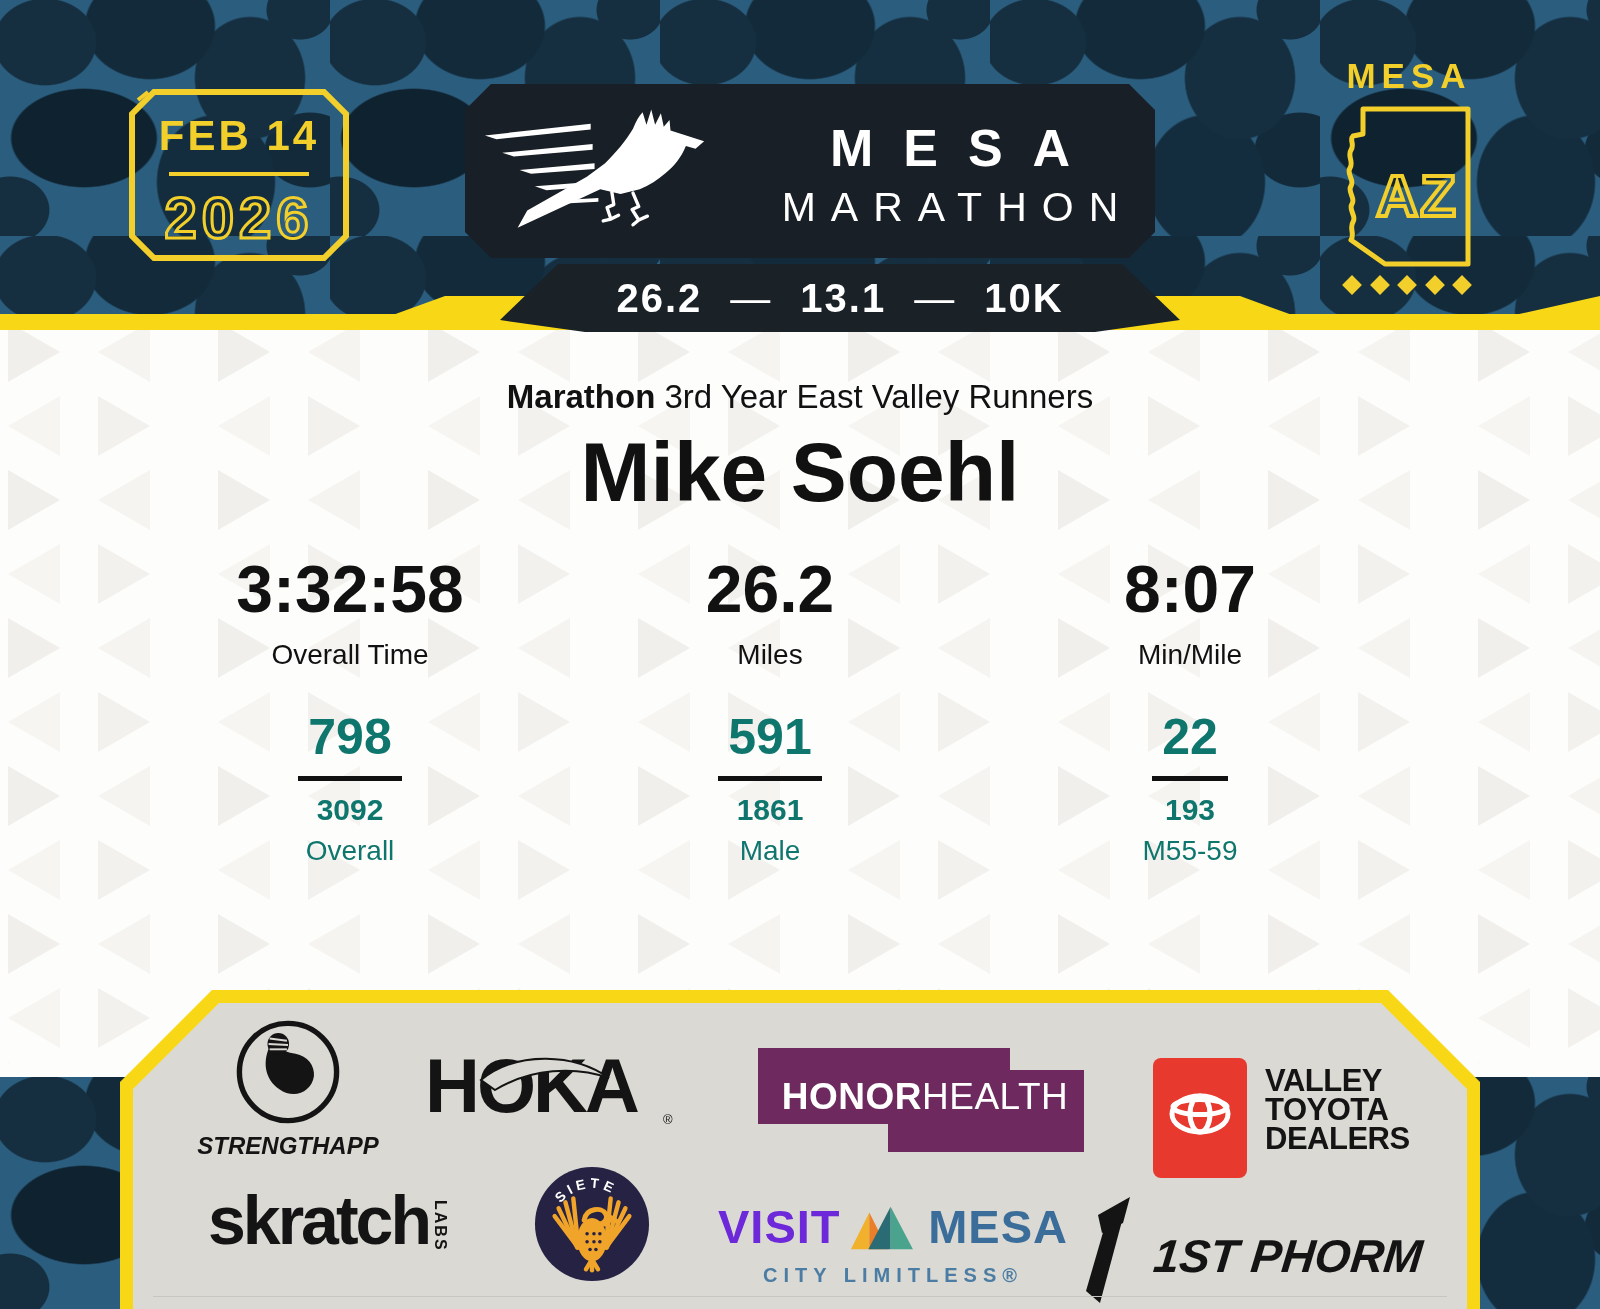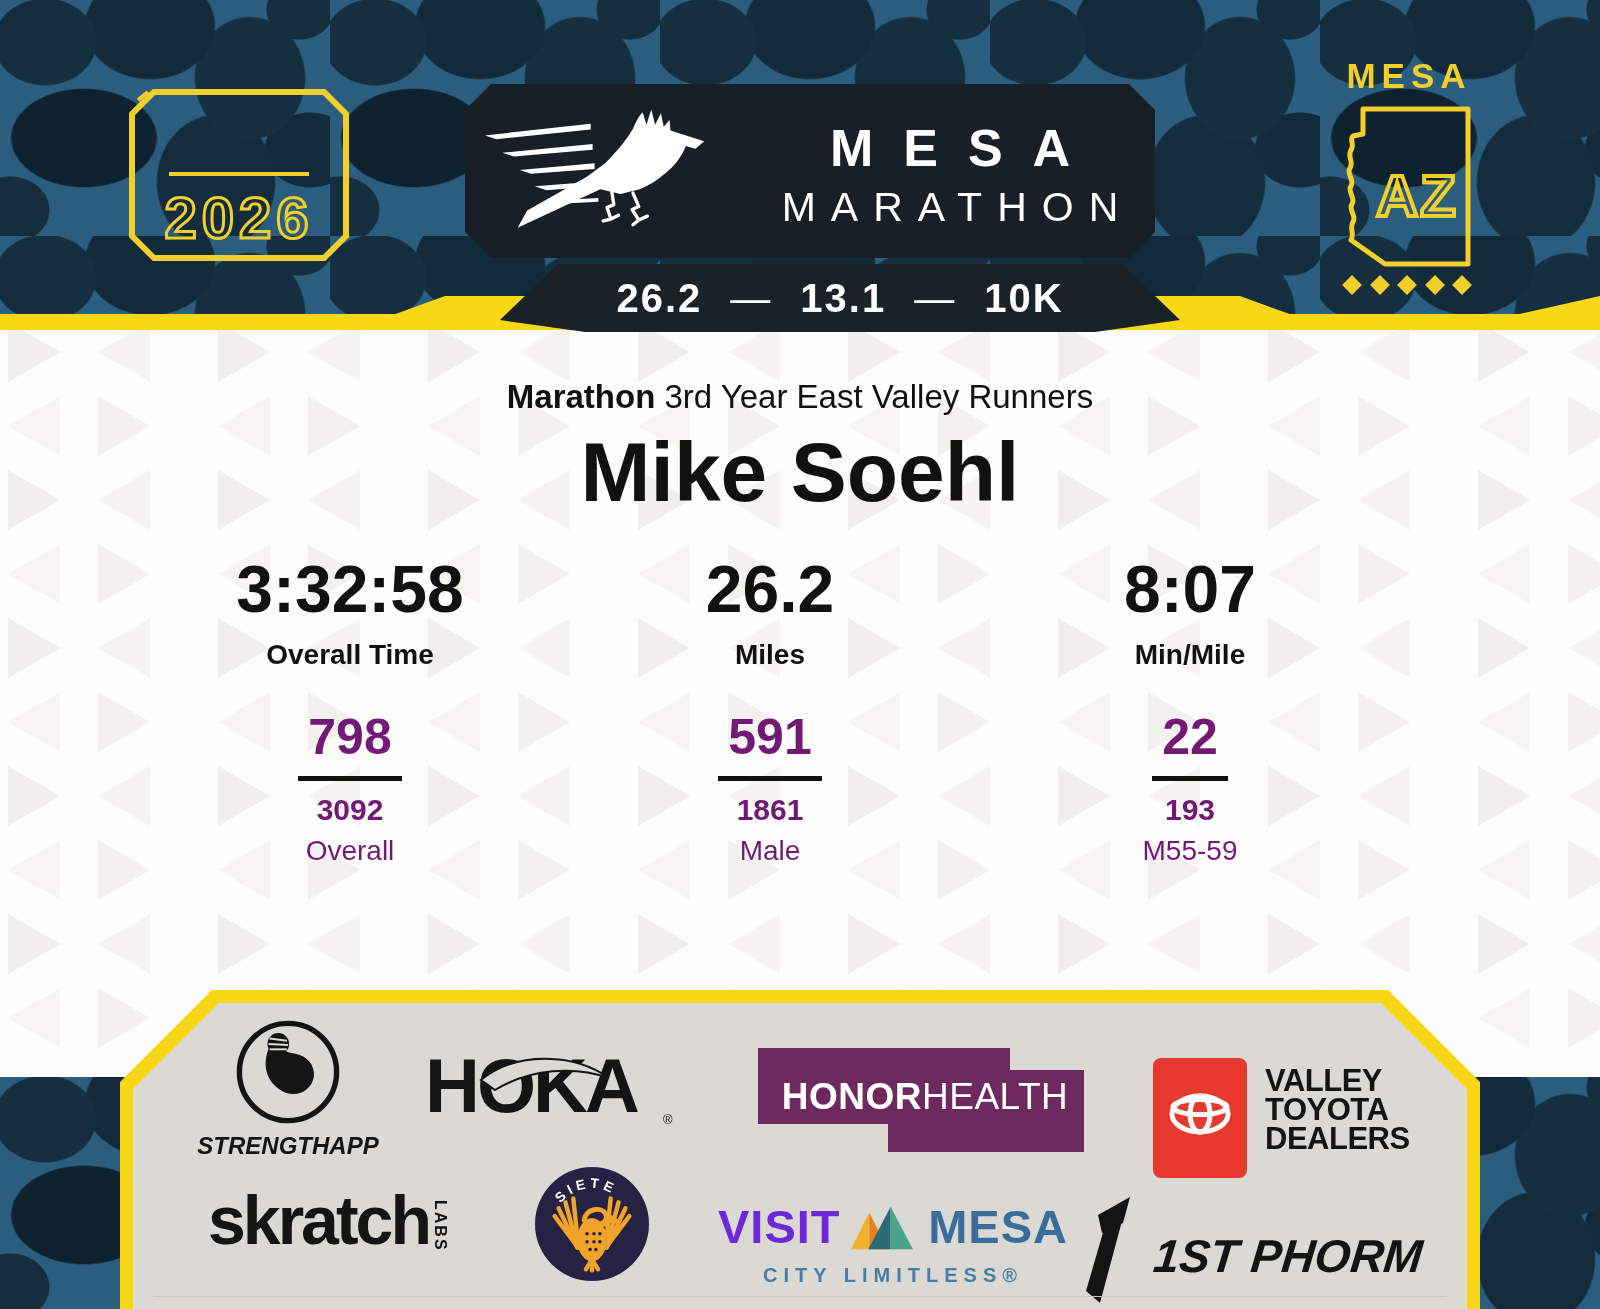--- a/index.html
+++ b/index.html
@@ -57,24 +57,24 @@
   .az-diamonds i{width:14px;height:14px;background:#f2cf2a;transform:rotate(45deg);}
   
   .content{position:absolute;left:0;top:316px;width:1600px;height:747px;z-index:0;}
   .tri-bg{position:absolute;left:0;top:0;}
   .subtitle{position:absolute;left:0;top:62px;width:1600px;text-align:center;font-size:33px;color:#111;z-index:1;}
   .subtitle b{font-weight:800;}
   .runner-name{position:absolute;left:0;top:108px;width:1600px;text-align:center;font-size:84px;font-weight:800;color:#111;z-index:1;}
   .stats-row{position:absolute;left:0;top:235px;width:1600px;z-index:1;}
   .stat-col{position:absolute;width:440px;text-align:center;color:#111;}
   .stat-col .v{font-size:66px;font-weight:800;}
-  .stat-col .l{margin-top:12px;font-size:28px;font-weight:700;}
+  .stat-col .l{margin-top:12px;font-size:28px;font-weight:400;}
   .c0{left:130px;} .c1{left:550px;} .c2{left:970px;}
   .place-row{position:absolute;left:0;top:392px;width:1600px;z-index:1;}
-  .place-col{position:absolute;width:440px;text-align:center;color:#701a75;}
+  .place-col{position:absolute;width:440px;text-align:center;color:#0f766e;}
   .place-col .r{display:inline-block;font-size:50px;font-weight:800;border-bottom:5px solid #111;padding:0 10px 10px;}
   .place-col .f{margin-top:12px;font-size:30px;font-weight:800;}
   .place-col .l{margin-top:8px;font-size:28px;font-weight:400;}
   
   .bottom-band{position:absolute;left:0;top:1077px;width:1600px;height:232px;z-index:1;}
   
   .sponsor-outer{position:absolute;left:120px;top:990px;width:1360px;height:319px;z-index:5;background:#f8d816;
     clip-path:polygon(92px 0,1268px 0,1360px 92px,1360px 319px,0 319px,0 92px);}
   .sponsor-inner{position:absolute;left:13px;top:13px;width:1334px;height:306px;background:#dad9d3;
     clip-path:polygon(86px 0,1248px 0,1334px 86px,1334px 306px,0 306px,0 86px);}
@@ -111,20 +111,21 @@
   <div class="header pebbles"></div>
   <div class="yellow-strip"></div>
   <div class="plateau"></div>
   <div class="right-wedge"></div>
 
   <div class="date-badge">
     <svg width="222" height="174" viewBox="0 0 222 174">
       <path d="M26,4 H196 L218,26 V148 L196,170 H26 L4,148 V26 Z" fill="none" stroke="#f2cf2a" stroke-width="6"></path>
       <path d="M10,12 L20,4" fill="none" stroke="#f2cf2a" stroke-width="4"></path>
     </svg>
+    <div class="date-feb">FEB 14</div>
     <div class="date-rule"></div>
     <div class="date-year">2026</div>
   </div>
 
   <div class="event-badge">
     <svg class="bird" width="250" height="140" viewBox="0 0 260 140">
       <g fill="#ffffff">
         <path d="M2,34 L112,22 L112,28 L14,38 Z"></path>
         <path d="M20,52 L114,43 L114,49 L32,56 Z"></path>
         <path d="M38,70 L116,63 L116,69 L50,74 Z"></path>

